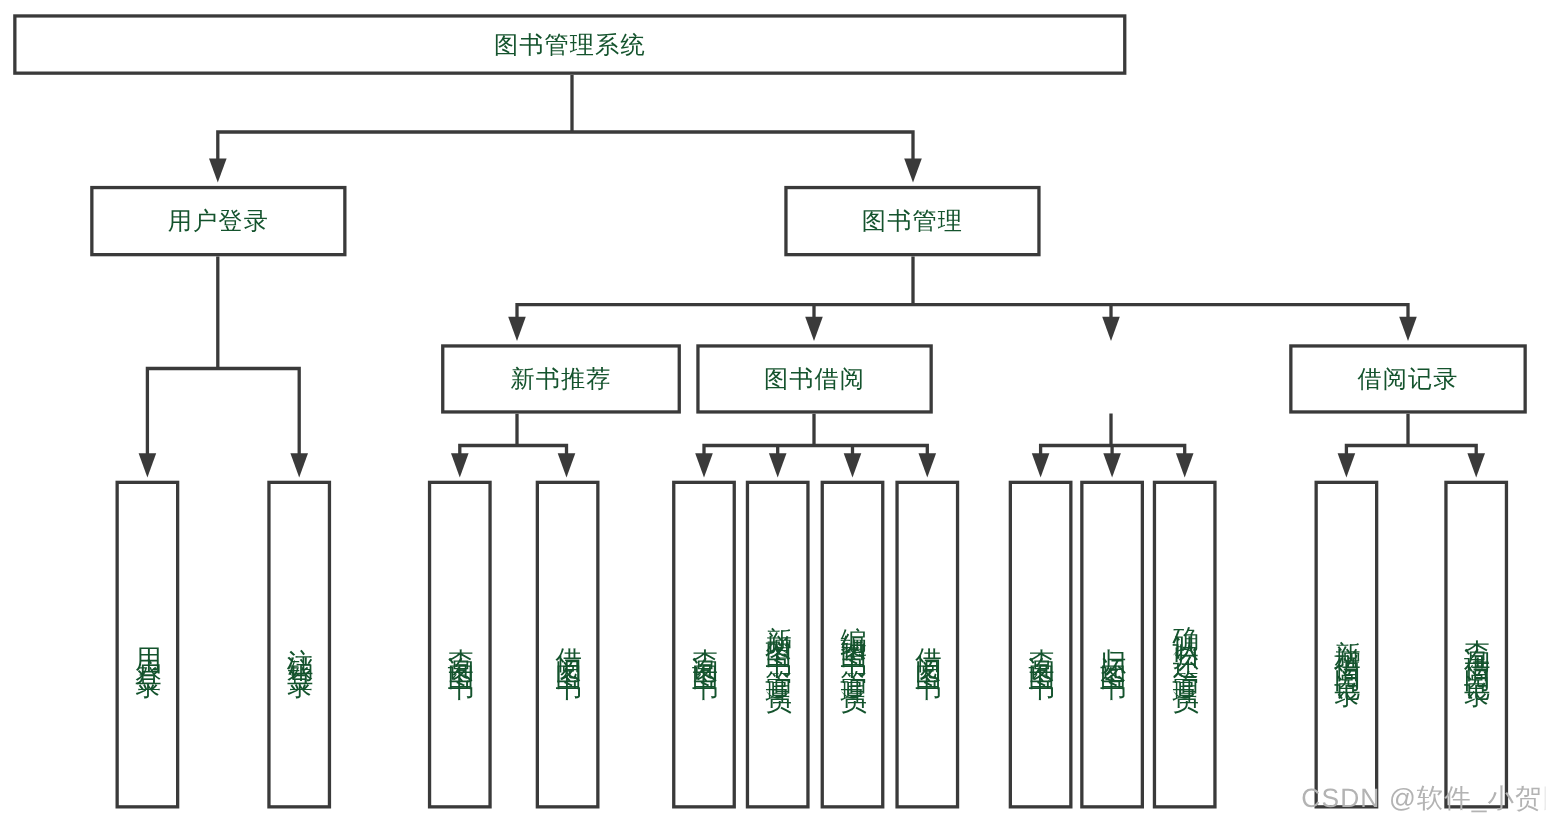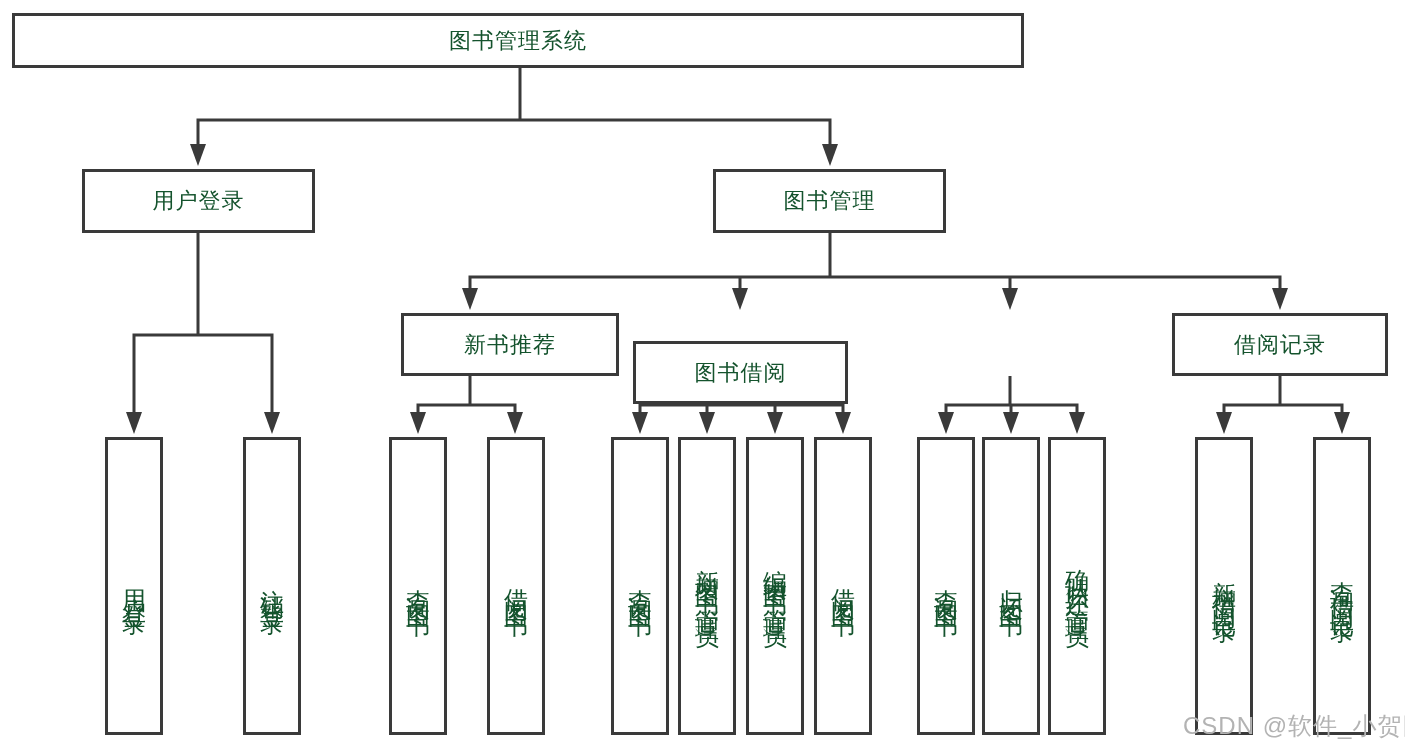--- a/index.html
+++ b/index.html
@@ -32,21 +32,21 @@
     line-height:1;
     white-space:nowrap;
   }
   
   #n-root{left:12px;top:13px;width:1012px;height:55px;}
   
   #n-user-login{left:82px;top:169px;width:233px;height:64px;}
   #n-book-mgmt{left:713px;top:169px;width:233px;height:64px;}
   
   #n-new-books   {left:362px;top:313px;width:218px;height:63px;margin-left:39px;}
-  #n-book-borrow {left:633px;top:313px;width:215px;height:63px;margin-top:28px;}
+  #n-book-borrow {left:633px;top:313px;width:215px;height:63px;}
   #n-current     {left:902px;top:313px;width:216px;height:63px;}
   #n-records     {left:1172px;top:313px;width:216px;height:63px;}
   
   .leaf{top:437px;width:58px;height:298px;}
   #lf-a1{left:105px;} #lf-a2{left:243px;}
   #lf-b1{left:389px;} #lf-b2{left:487px;}
   #lf-c1{left:611px;} #lf-c2{left:678px;} #lf-c3{left:746px;} #lf-c4{left:814px;}
   #lf-d1{left:917px;} #lf-d2{left:982px;} #lf-d3{left:1048px;}
   #lf-e1{left:1195px;} #lf-e2{left:1313px;}
   #watermark{

